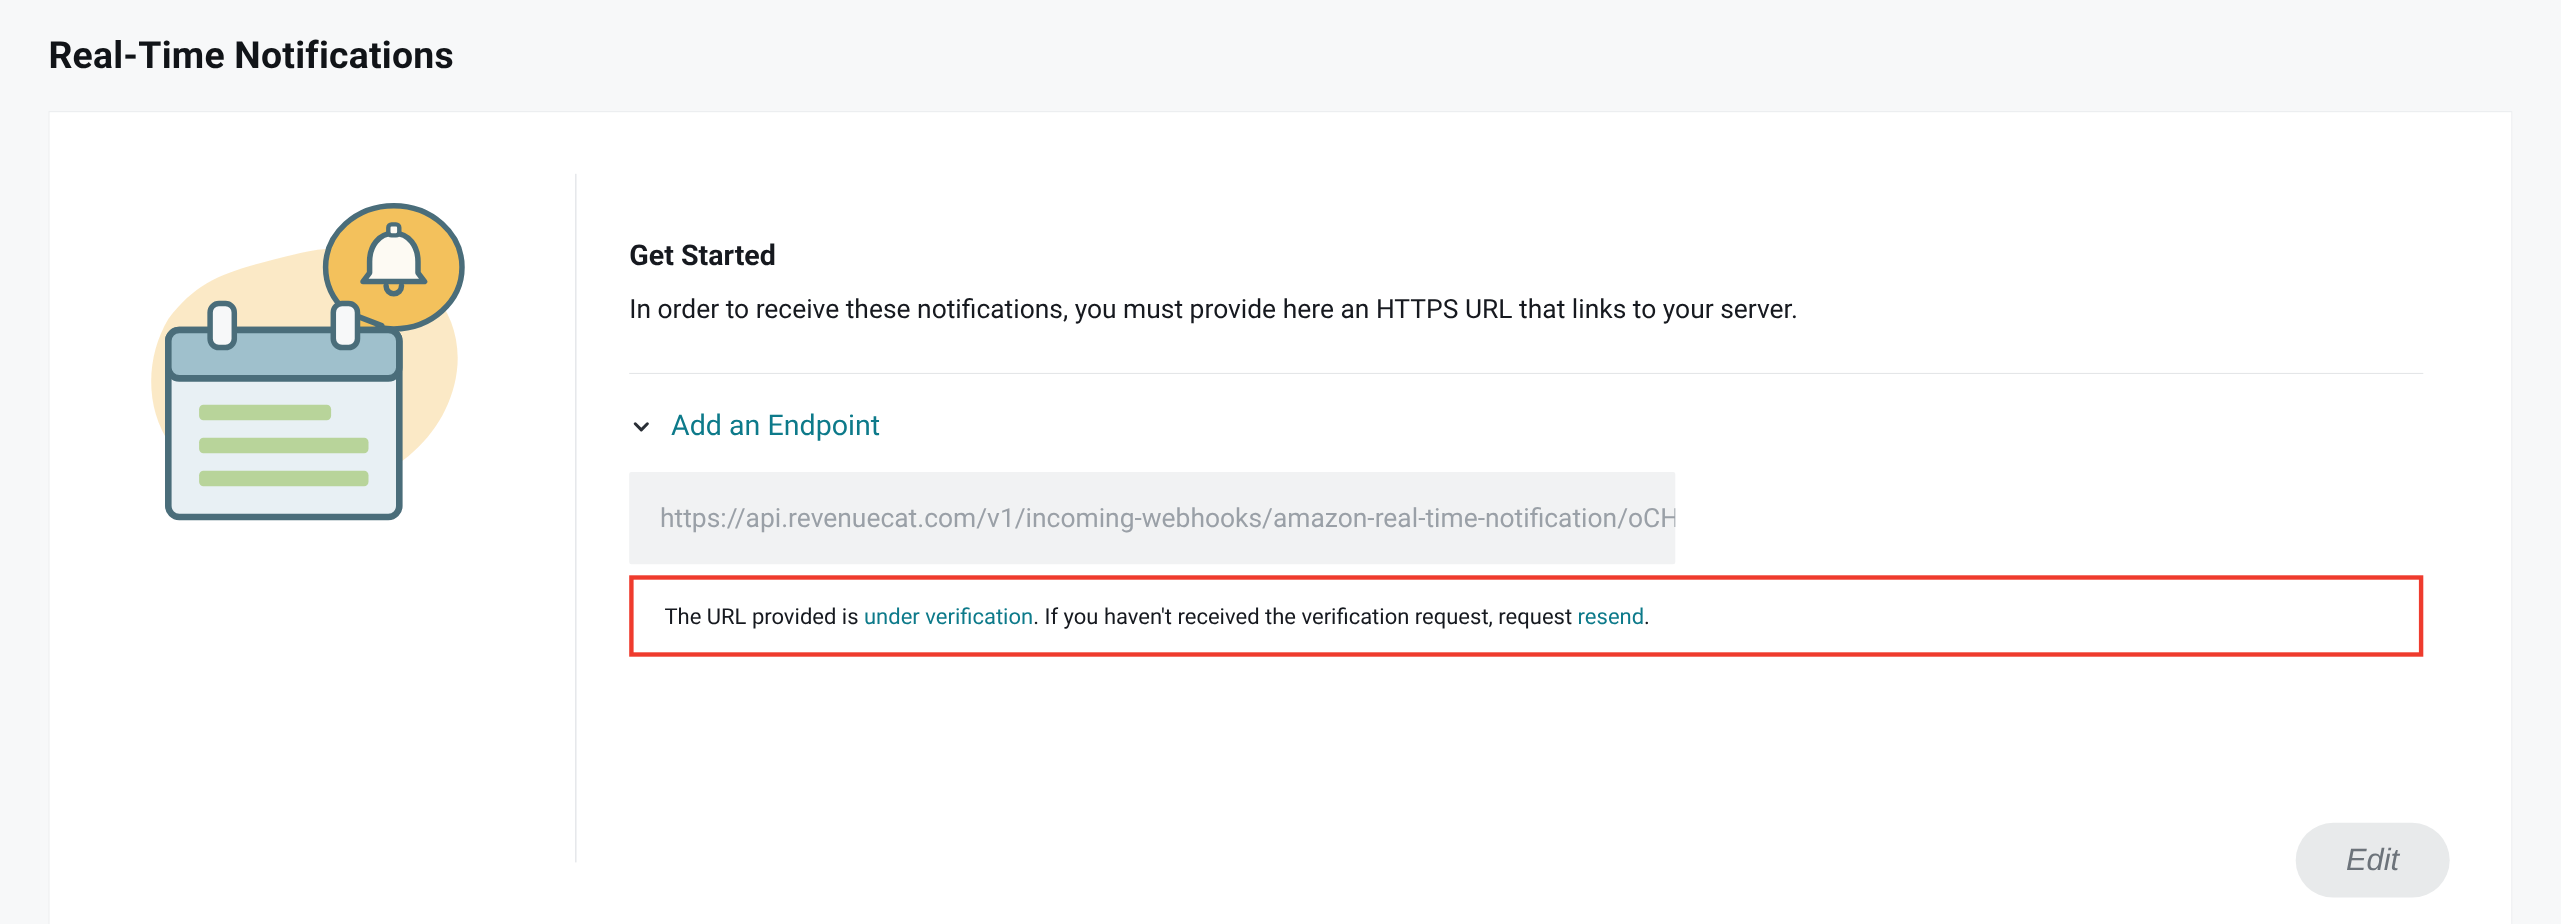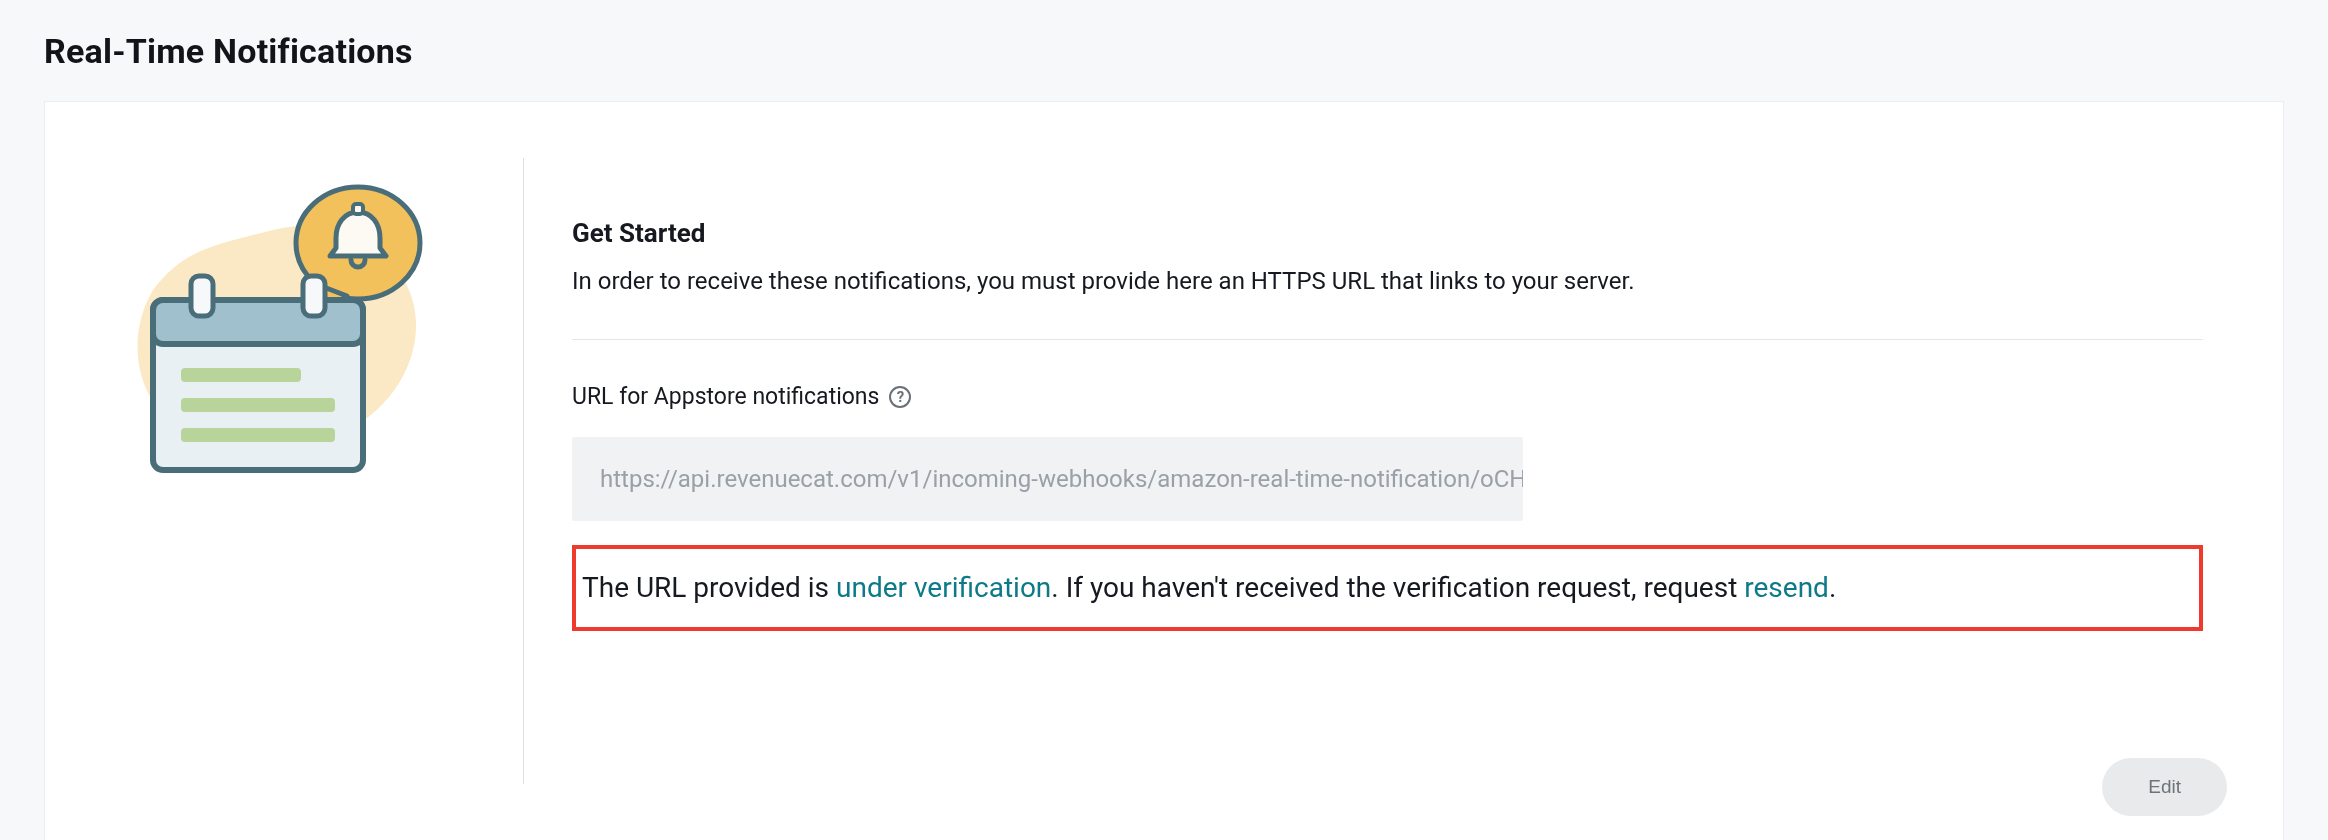--- a/index.html
+++ b/index.html
@@ -128,39 +128,40 @@
     background:var(--field-bg);
     color:var(--field-text);
     padding:24px 28px;
     font-size:24px;
     border-radius:2px;
     white-space:nowrap;
     overflow:hidden;
     text-overflow:clip;
   }
   .status-box{
-    margin-top:24px;
+    margin-top:10px;
     border:4px solid var(--highlight);
-    padding:18px 6px;
-    font-size:28px;
+    padding:18px 28px;
+    font-size:20px;
     color:var(--text);
   }
   .status-box .link{font-weight:400;}
   .edit-btn{
     position:absolute;
     right:56px;
     bottom:24px;
     background:var(--btn-bg);
     color:var(--btn-text);
     border:none;
     padding:18px 46px;
     border-radius:40px;
-    font-size:19px;
+    font-size:28px;
     font-weight:400;
     cursor:pointer;
+    font-style:italic;
   }
 </style>
 </head>
 <body>
 
 <div class="page">
   <h1 class="page-title">Real-Time Notifications</h1>
 
   <div class="panel">
 
@@ -197,25 +198,29 @@
     <div class="divider"></div>
 
     <div class="content">
 
 
       <div class="section-heading">Get Started</div>
       <div class="section-desc">In order to receive these notifications, you must provide here an HTTPS URL that links to your server.</div>
 
       <hr class="hr">
 
-
-      <div class="field-label-row">
-        <span>URL for Appstore notifications</span>
-        <span class="help">?</span>
+      <div class="expander">
+        <span class="chev">
+          <svg width="22" height="22" viewBox="0 0 24 24" fill="none" stroke="currentColor" stroke-width="3" stroke-linecap="round" stroke-linejoin="round">
+              <polyline points="6 9 12 15 18 9"></polyline>
+            </svg>
+        </span>
+        <span>Add an Endpoint</span>
       </div>
+
 
       <div class="url-field">https://api.revenuecat.com/v1/incoming-webhooks/amazon-real-time-notification/oCHIJSvVkBIX</div>
 
       <div class="status-box">
         <span>The URL provided is </span><a class="link" href="#">under verification</a><span>. If you haven't received the verification request, request </span><a class="link" href="#">resend</a><span>.</span>
       </div>
 
     </div>
 
     <button class="edit-btn">Edit</button>

